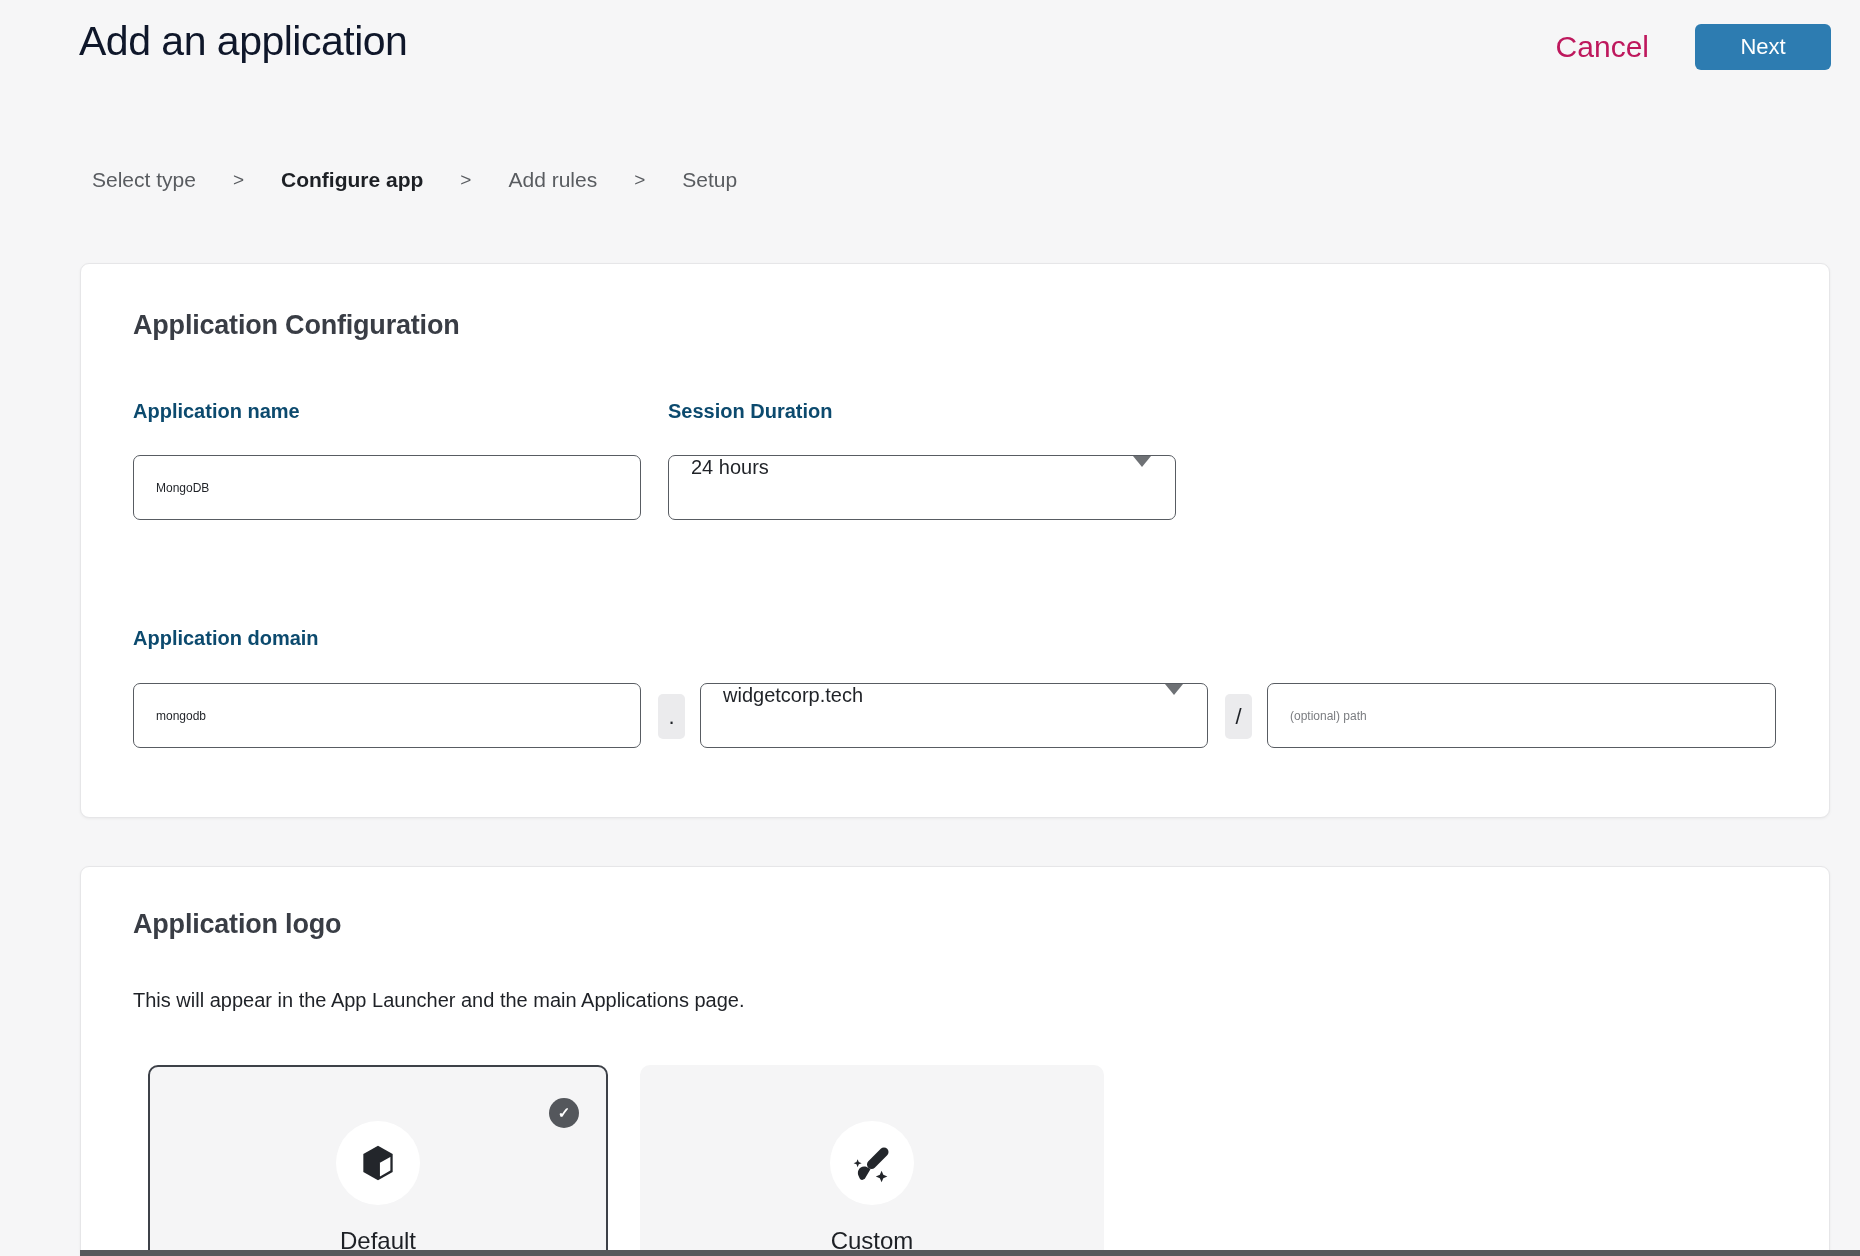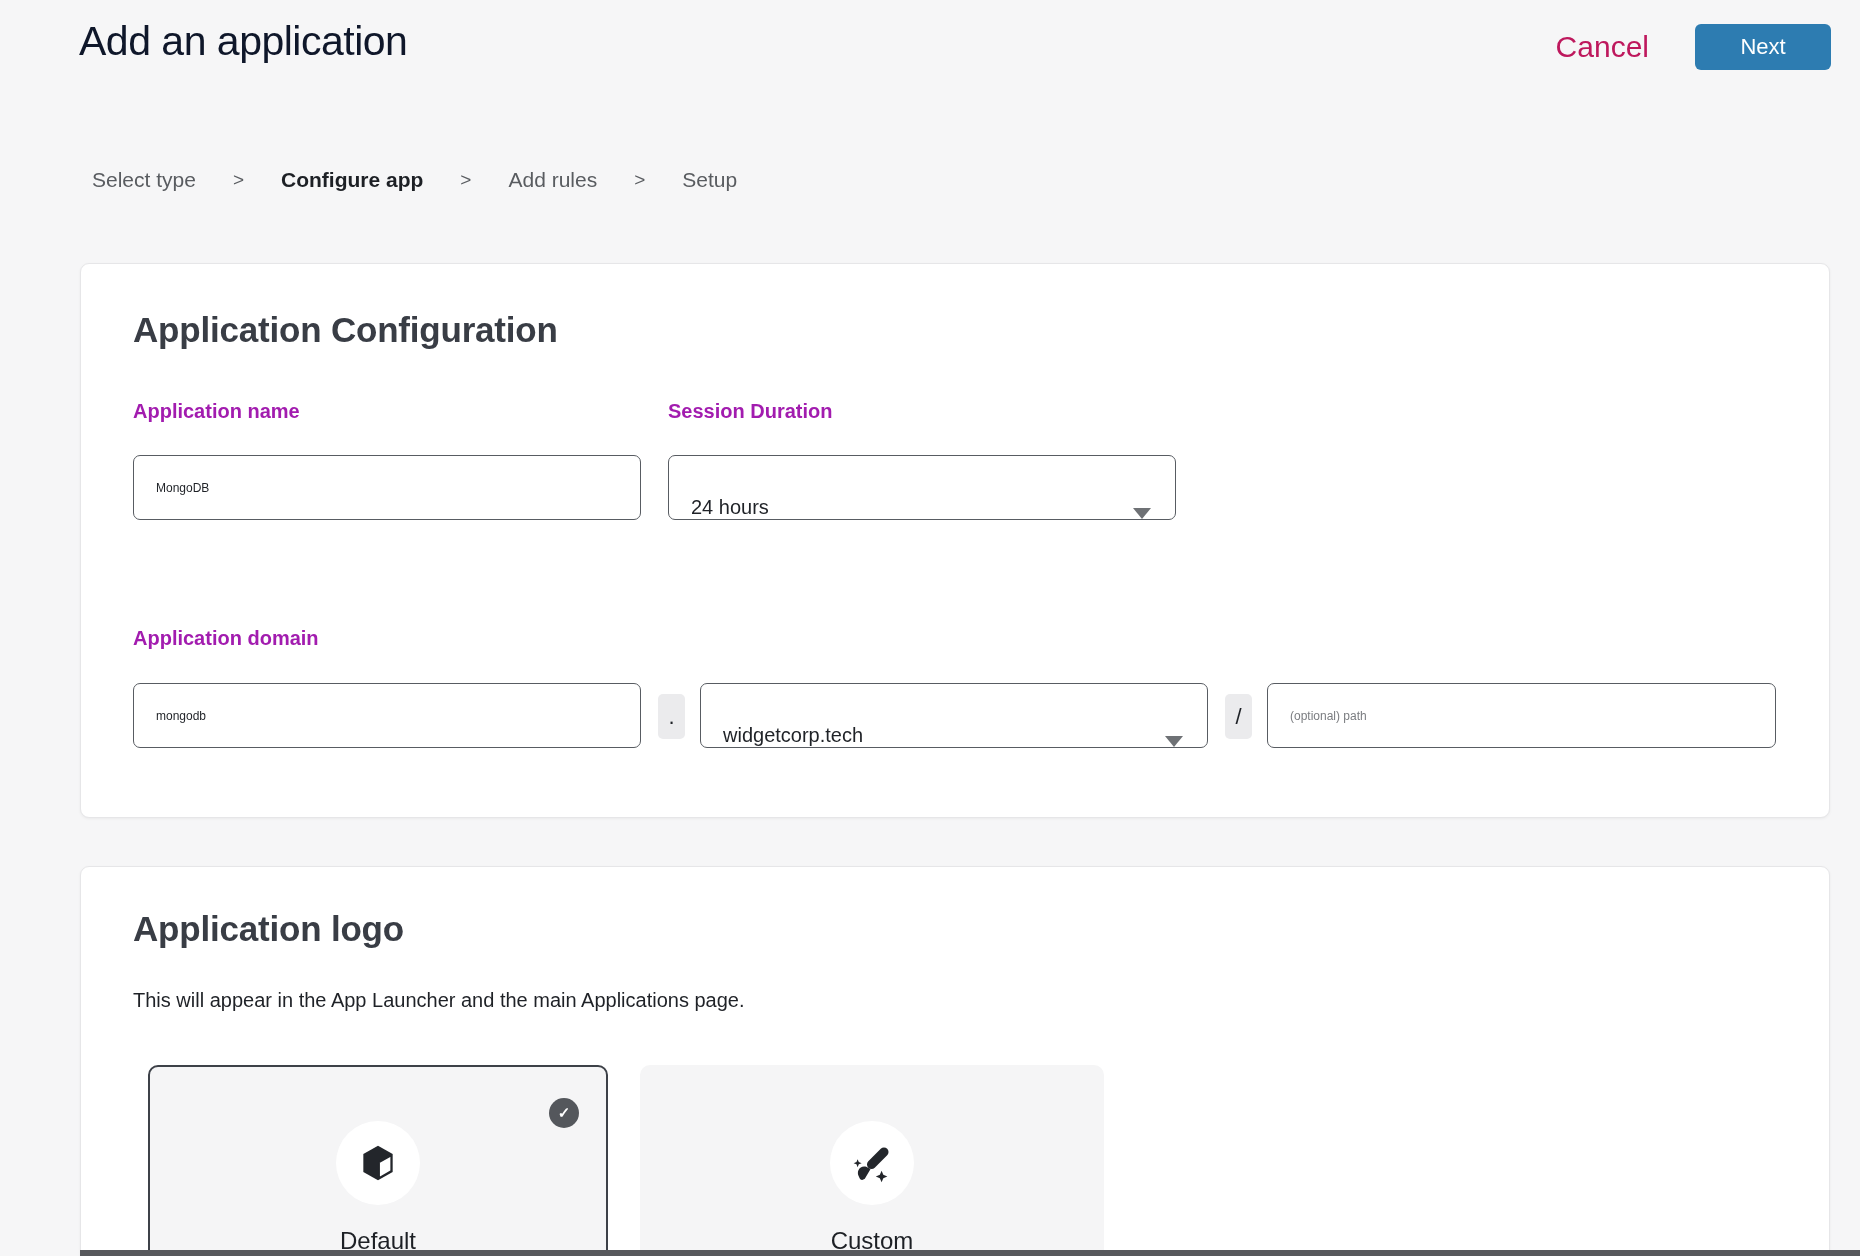--- a/index.html
+++ b/index.html
@@ -44,42 +44,42 @@
   .card {
     position:absolute; left:80px; width:1750px;
     background:#ffffff; border:1px solid #e6e6e8; border-radius:9px;
     box-shadow:0 1px 3px rgba(0,0,0,0.05);
   }
   .card-config { top:263px; height:555px; }
   .card-logo   { top:866px; height:600px; }
 
   .card h2 {
     position:absolute; left:52px;
-    font-size:35px; font-weight:bold; color:#393d45; letter-spacing:-0.2px;
+    font-size:27px; font-weight:bold; color:#393d45; letter-spacing:-0.2px;
   }
   .card-config h2 { top:46px; }
   .card-logo   h2 { top:42px; }
 
   .field-label {
-    position:absolute; font-size:20px; font-weight:bold; color:#a21caf;
+    position:absolute; font-size:20px; font-weight:bold; color:#0c4a6e;
   }
 
   .text-input {
     position:absolute; height:65px; width:508px;
     border:1.5px solid #585c62; border-radius:7px;
     padding:0 22px; font-size:12px; color:#1f2227;
     font-family:"Liberation Sans", sans-serif; background:#fff;
     outline:none;
   }
   .text-input::placeholder { color:#7b7d81; }
 
   .select-box {
     position:absolute; height:65px; width:508px;
     border:1.5px solid #585c62; border-radius:7px; background:#fff;
-    display:flex; align-items:flex-end; justify-content:space-between;
+    display:flex; align-items:flex-start; justify-content:space-between;
     padding:0 24px 0 22px; font-size:20px; color:#1f2227; cursor:pointer;
   }
   .caret {
     width:0; height:0;
     border-left:9px solid transparent; border-right:9px solid transparent;
     border-top:11px solid #6e7175;
   }
 
   .sep-chip {
     position:absolute; width:27px; height:45px; border-radius:5px;

